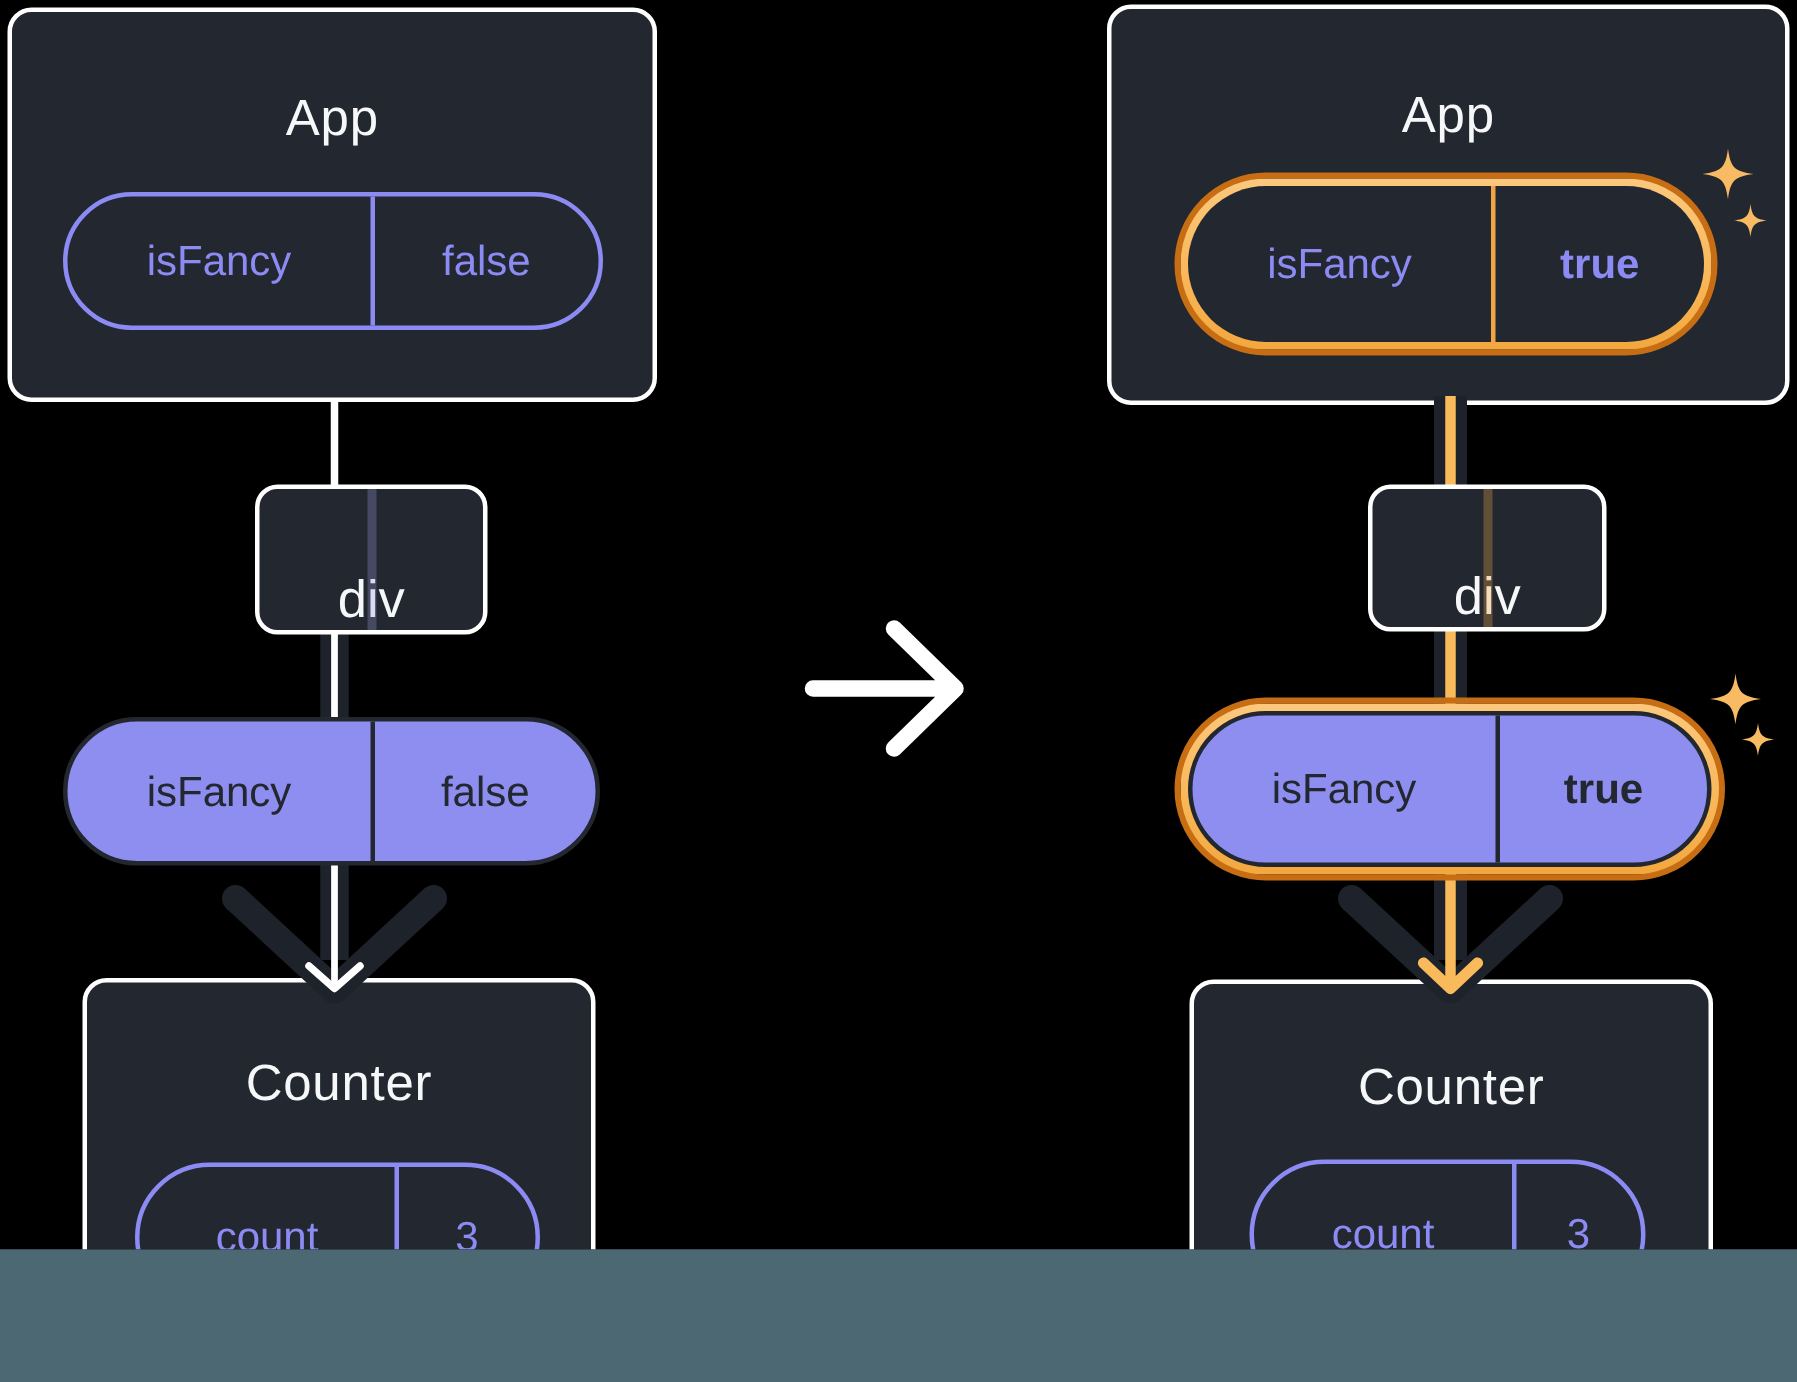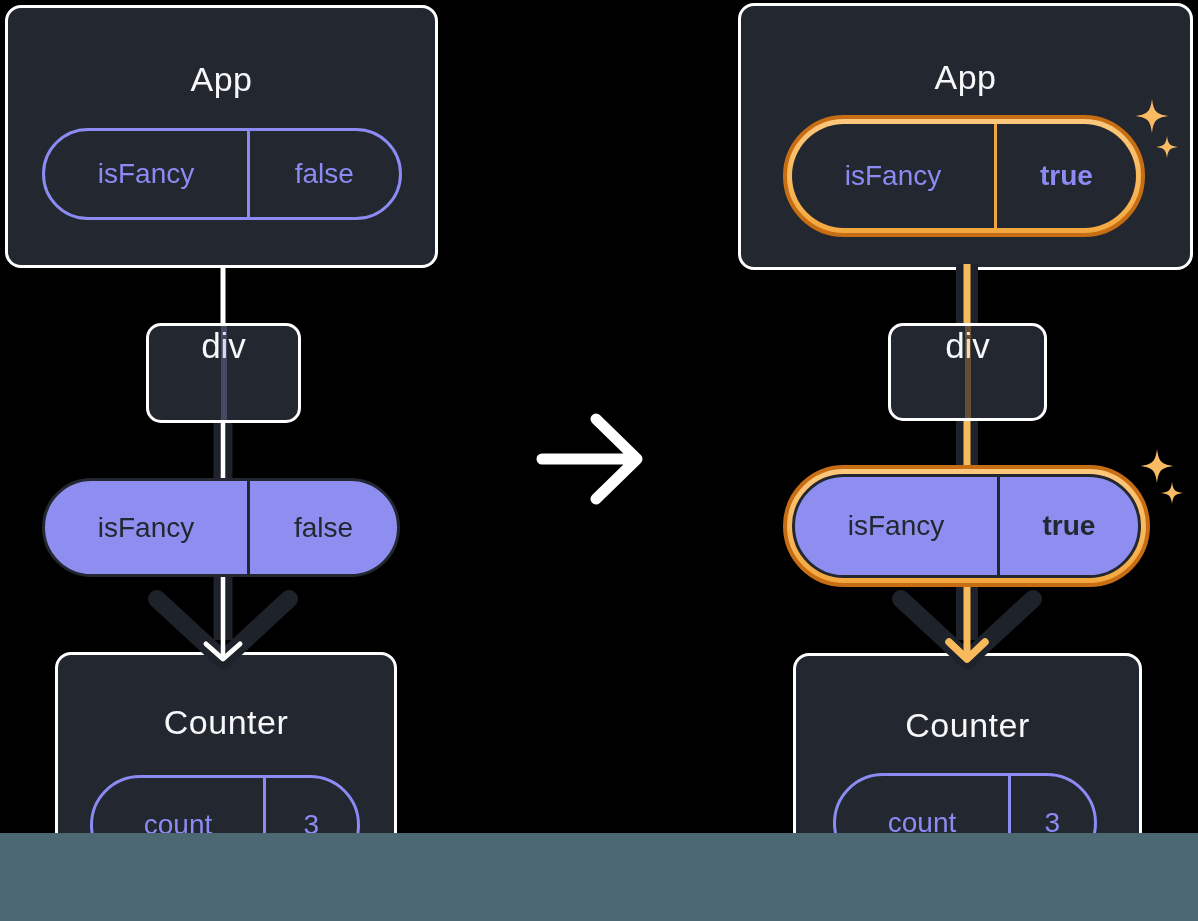--- a/index.html
+++ b/index.html
@@ -13,22 +13,22 @@
     position:absolute; background:#23272F;
     border:3.5px solid #FFFFFF; border-radius:16px; z-index:1;
   }
   .card-title {
     position:absolute; left:0; right:0; text-align:center;
     color:#F6F7F9; font-size:34px; letter-spacing:0.5px;
   }
   .divbox {
     position:absolute; background:#23272F;
     border:3.5px solid #FFFFFF; border-radius:15px; z-index:3;
-    display:flex; align-items:flex-start; justify-content:center;
-    color:#F6F7F9; font-size:35px;
+    display:flex; align-items:flex-end; justify-content:center;
+    color:#F6F7F9; font-size:35px;margin-left:24px;
   }
   .ghost-line {
     position:absolute; top:0; bottom:0; left:50%; width:6px;
     transform:translateX(-50%);
   }
   .ghost-purple { background:rgba(150,155,220,0.30); }
   .ghost-orange { background:rgba(235,165,70,0.32); }
   .pill {
     position:absolute; display:flex; align-items:stretch;
     border-radius:999px; z-index:4; font-size:28px;

